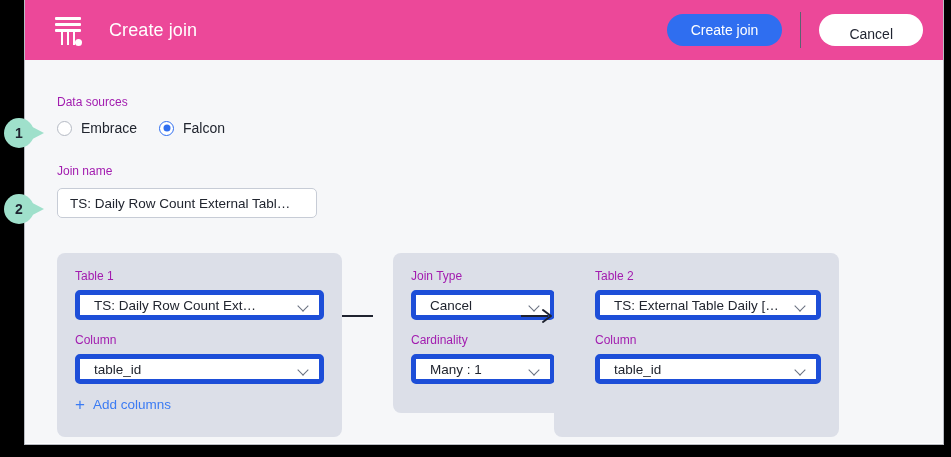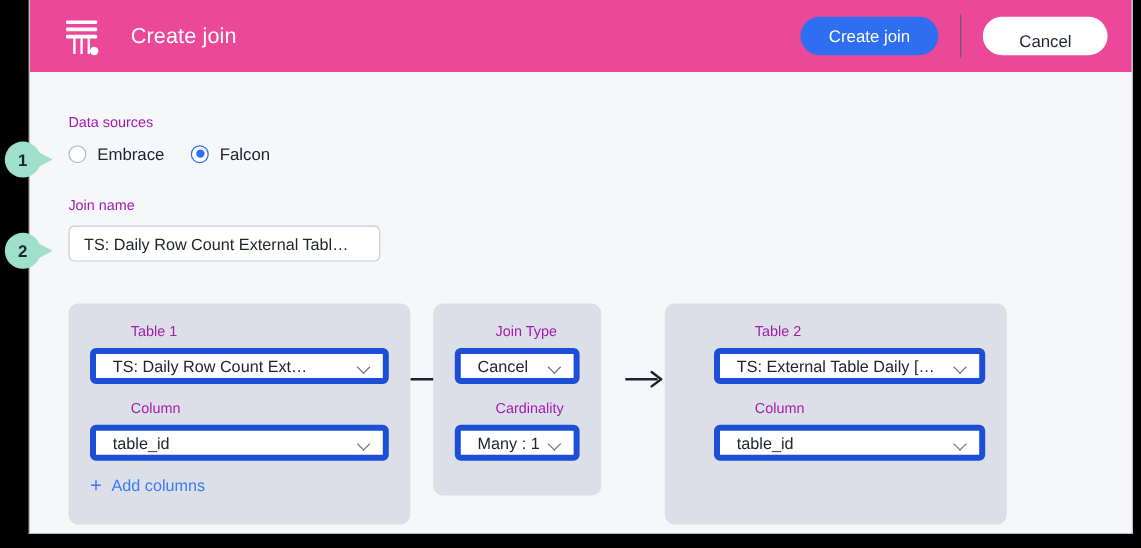--- a/index.html
+++ b/index.html
@@ -197,24 +197,24 @@
     height: 190px;
   }
   .panel {
     position: absolute;
     top: 0;
     background: #dcdfe8;
     border-radius: 8px;
     padding: 16px 18px 0 18px;
   }
   #panel-table1 { left: 32px; width: 285px; height: 184px; }
-  #panel-jointype { left: 336px; width: 140px; height: 160px; }
+  #panel-jointype { left: 368px; width: 180px; height: 160px; }
   #panel-table2 { left: 529px; width: 285px; height: 184px; padding-left: 41px; }
 
-  .panel .field-label { display: block; margin-left: 34px; }
+  .panel .field-label { display: block; }
   .select {
     margin-top: 7px;
     width: 100%;
     height: 30px;
     background: #ffffff;
     border: 5px solid #1d4ed8;
     border-radius: 5px;
     display: flex;
     align-items: center;
     padding: 0 10px 0 14px;

